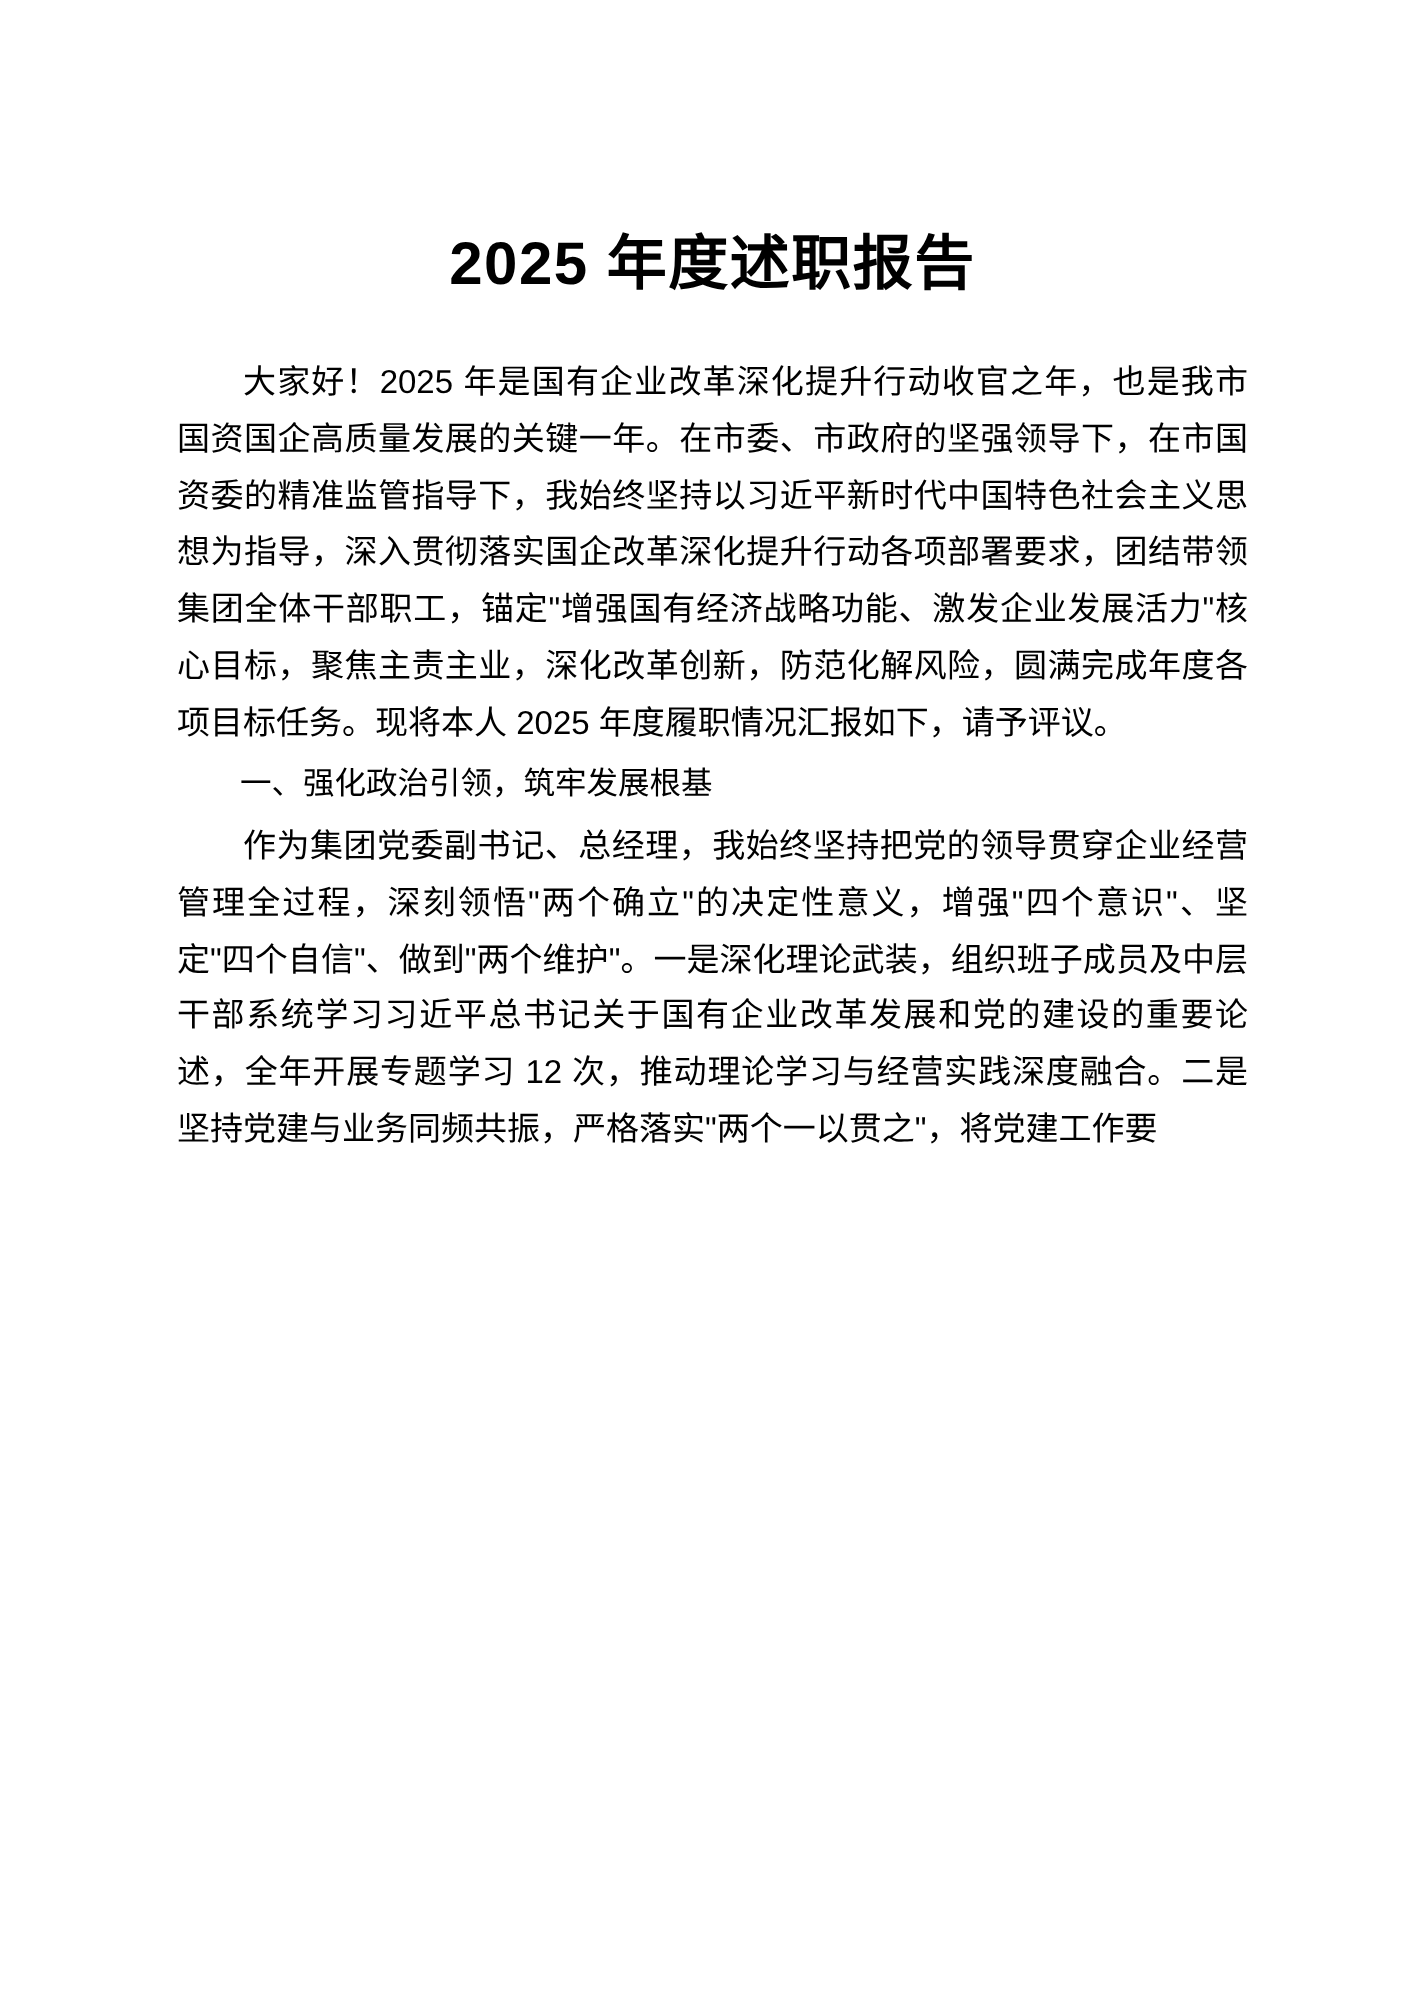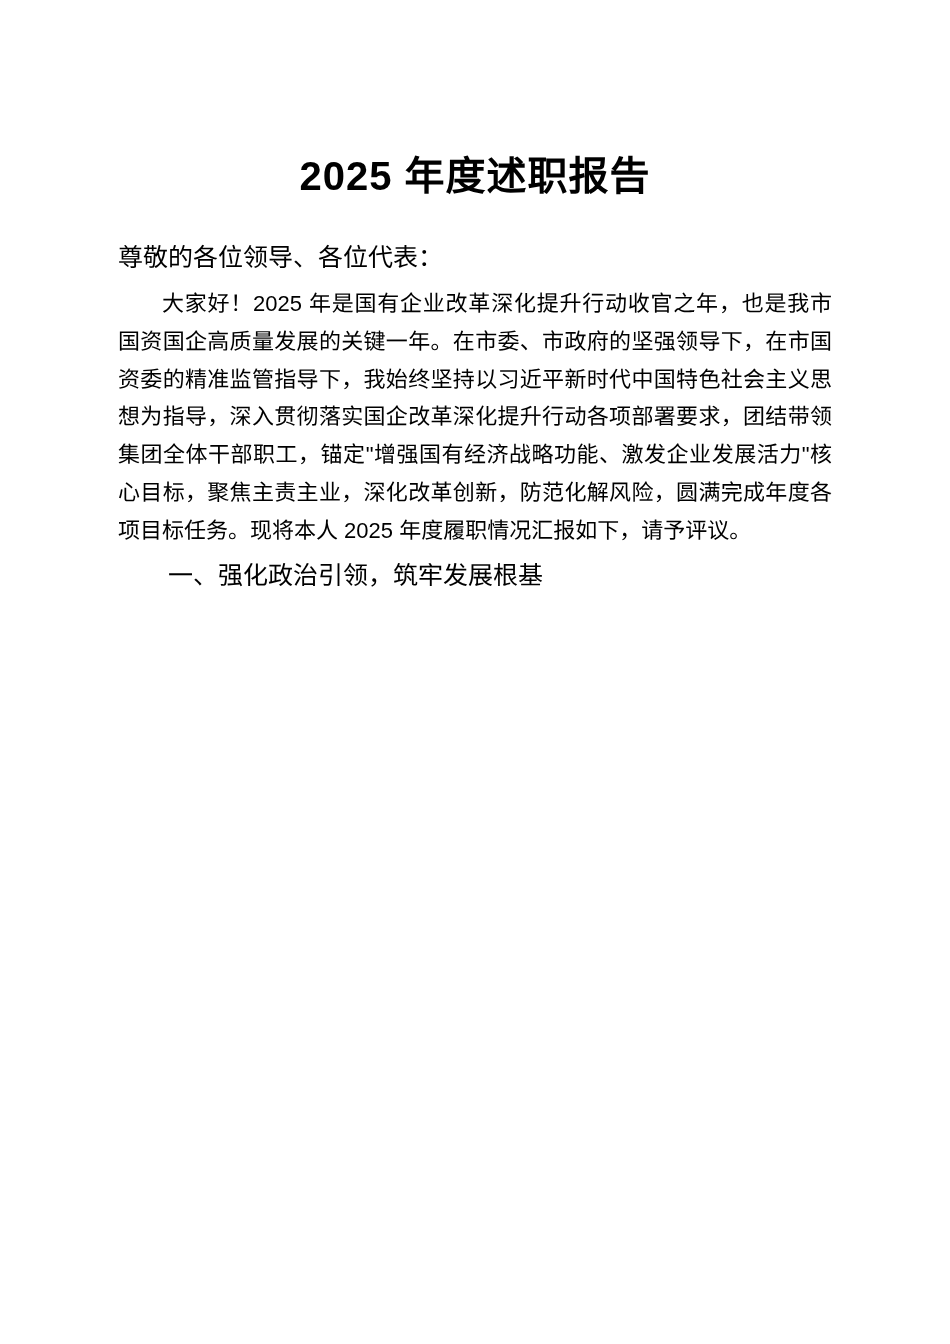--- a/index.html
+++ b/index.html
@@ -39,28 +39,28 @@
   }
   .para {
     font-size: 22px;
     line-height: 1.72;
     margin: 0 0 4px 0;
     text-indent: 2em;
     text-align: justify;
     text-justify: inter-ideograph;
   }
   .heading {
-    font-size: 25px;
+    font-size: 21px;
     line-height: 1.72;
     margin: 0 0 4px 0;
     text-indent: 2em;
     text-align: justify;
   }
 </style>
 </head>
 <body>
 
 <div class="page">
   <h1 class="doc-title">2025 年度述职报告</h1>
-  <p class="salutation">尊敬的各位领导、各位代表：</p>
   <p class="para">大家好！2025 年是国有企业改革深化提升行动收官之年，也是我市国资国企高质量发展的关键一年。在市委、市政府的坚强领导下，在市国资委的精准监管指导下，我始终坚持以习近平新时代中国特色社会主义思想为指导，深入贯彻落实国企改革深化提升行动各项部署要求，团结带领集团全体干部职工，锚定"增强国有经济战略功能、激发企业发展活力"核心目标，聚焦主责主业，深化改革创新，防范化解风险，圆满完成年度各项目标任务。现将本人 2025 年度履职情况汇报如下，请予评议。</p>
   <p class="heading">一、强化政治引领，筑牢发展根基</p>
+  <p class="para">作为集团党委副书记、总经理，我始终坚持把党的领导贯穿企业经营管理全过程，深刻领悟"两个确立"的决定性意义，增强"四个意识"、坚定"四个自信"、做到"两个维护"。一是深化理论武装，组织班子成员及中层干部系统学习习近平总书记关于国有企业改革发展和党的建设的重要论述，全年开展专题学习 12 次，推动理论学习与经营实践深度融合。二是坚持党建与业务同频共振，严格落实"两个一以贯之"，将党建工作要</p>
 </div>
 
 </body></html>

